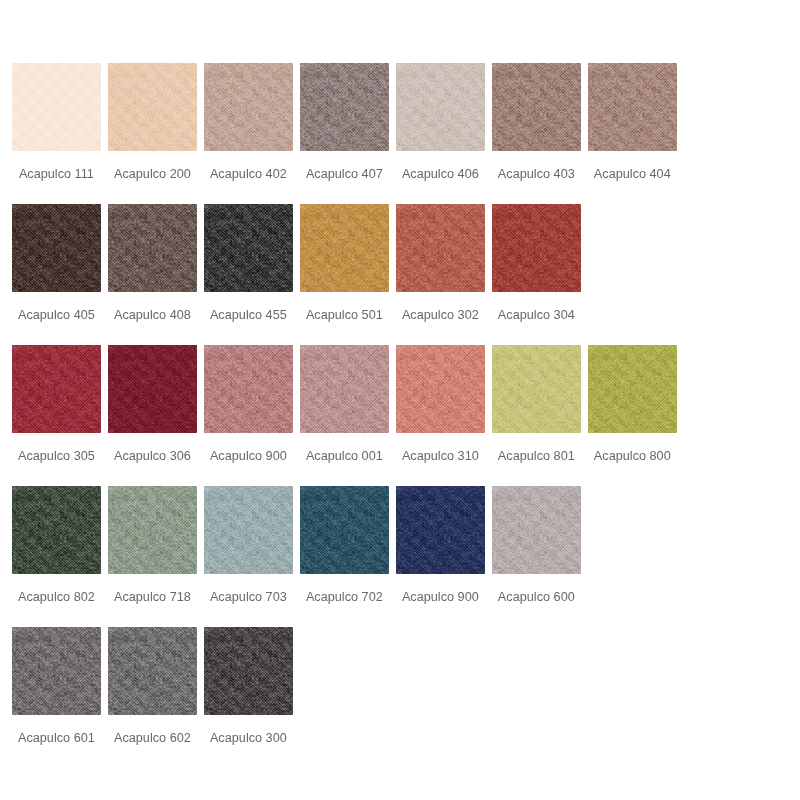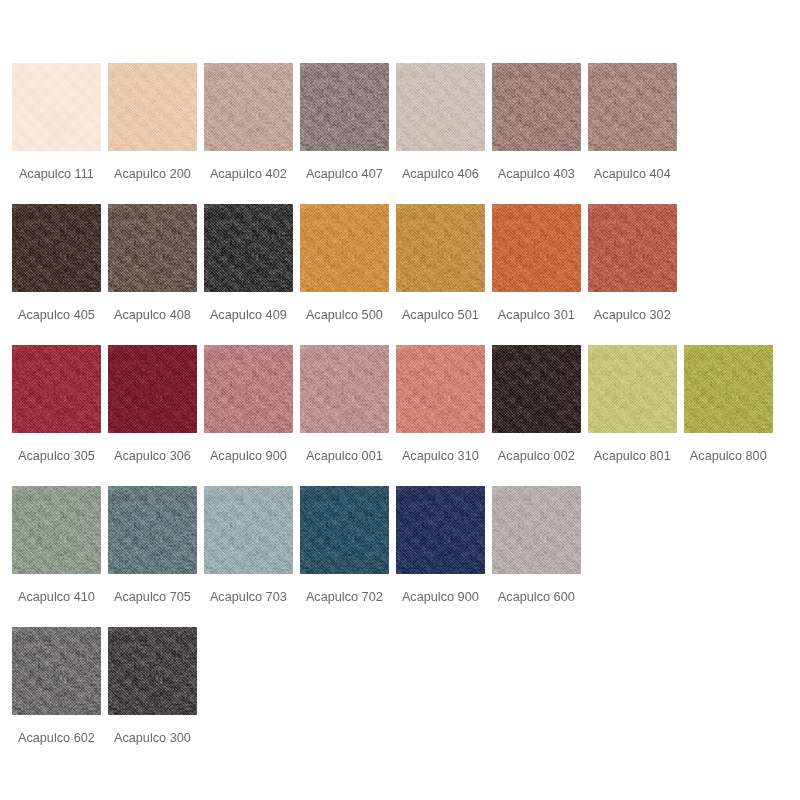--- a/index.html
+++ b/index.html
@@ -114,54 +114,46 @@
           <span class="weave-slub" style="opacity: 0.3737;"></span>
         </div>
     <div class="swatch-label">Acapulco 408</div>
    </div>
    <div class="swatch-cell">
     <div class="swatch-chip" style="background: rgb(38, 38, 38);">
           <span class="weave-hatch" style="background-image: repeating-linear-gradient(45deg, rgba(255, 255, 255, 0.12) 0px, rgba(255, 255, 255, 0.12) 1px, rgba(0, 0, 0, 0.1) 1px, rgba(0, 0, 0, 0.1) 2px), repeating-linear-gradient(-45deg, rgba(255, 255, 255, 0.08) 0px, rgba(255, 255, 255, 0.08) 1px, rgba(0, 0, 0, 0.067) 1px, rgba(0, 0, 0, 0.067) 2px);"></span>
           <span class="weave-yarn" style="opacity: 0.9864;"></span>
           <span class="weave-slub" style="opacity: 0.4484;"></span>
         </div>
-    <div class="swatch-label">Acapulco 409</div>
-   </div>
-   <div class="swatch-cell">
-    <div class="swatch-chip" style="background: rgb(214, 147, 62);">
-          <span class="weave-hatch" style="background-image: repeating-linear-gradient(45deg, rgba(255, 255, 255, 0.07) 0px, rgba(255, 255, 255, 0.07) 1px, rgba(0, 0, 0, 0.06) 1px, rgba(0, 0, 0, 0.06) 2px), repeating-linear-gradient(-45deg, rgba(255, 255, 255, 0.047) 0px, rgba(255, 255, 255, 0.047) 1px, rgba(0, 0, 0, 0.04) 1px, rgba(0, 0, 0, 0.04) 2px);"></span>
-          <span class="weave-yarn" style="opacity: 0.5716;"></span>
-          <span class="weave-slub" style="opacity: 0.2598;"></span>
-        </div>
-    <div class="swatch-label">Acapulco 500</div>
+    <div class="swatch-label">Acapulco 455</div>
    </div>
    <div class="swatch-cell">
     <div class="swatch-chip" style="background: rgb(199, 146, 63);">
           <span class="weave-hatch" style="background-image: repeating-linear-gradient(45deg, rgba(255, 255, 255, 0.07) 0px, rgba(255, 255, 255, 0.07) 1px, rgba(0, 0, 0, 0.06) 1px, rgba(0, 0, 0, 0.06) 2px), repeating-linear-gradient(-45deg, rgba(255, 255, 255, 0.047) 0px, rgba(255, 255, 255, 0.047) 1px, rgba(0, 0, 0, 0.04) 1px, rgba(0, 0, 0, 0.04) 2px);"></span>
           <span class="weave-yarn" style="opacity: 0.5877;"></span>
           <span class="weave-slub" style="opacity: 0.2671;"></span>
         </div>
     <div class="swatch-label">Acapulco 501</div>
    </div>
    <div class="swatch-cell">
-    <div class="swatch-chip" style="background: rgb(209, 101, 50);">
-          <span class="weave-hatch" style="background-image: repeating-linear-gradient(45deg, rgba(255, 255, 255, 0.075) 0px, rgba(255, 255, 255, 0.075) 1px, rgba(0, 0, 0, 0.063) 1px, rgba(0, 0, 0, 0.063) 2px), repeating-linear-gradient(-45deg, rgba(255, 255, 255, 0.047) 0px, rgba(255, 255, 255, 0.047) 1px, rgba(0, 0, 0, 0.04) 1px, rgba(0, 0, 0, 0.04) 2px);"></span>
-          <span class="weave-yarn" style="opacity: 0.595;"></span>
-          <span class="weave-slub" style="opacity: 0.2705;"></span>
-        </div>
-    <div class="swatch-label">Acapulco 301</div>
-   </div>
-   <div class="swatch-cell">
     <div class="swatch-chip" style="background: rgb(188, 91, 70);">
           <span class="weave-hatch" style="background-image: repeating-linear-gradient(45deg, rgba(255, 255, 255, 0.08) 0px, rgba(255, 255, 255, 0.08) 1px, rgba(0, 0, 0, 0.067) 1px, rgba(0, 0, 0, 0.067) 2px), repeating-linear-gradient(-45deg, rgba(255, 255, 255, 0.05) 0px, rgba(255, 255, 255, 0.05) 1px, rgba(0, 0, 0, 0.043) 1px, rgba(0, 0, 0, 0.043) 2px);"></span>
           <span class="weave-yarn" style="opacity: 0.647;"></span>
           <span class="weave-slub" style="opacity: 0.2941;"></span>
         </div>
     <div class="swatch-label">Acapulco 302</div>
    </div>
+   <div class="swatch-cell">
+    <div class="swatch-chip" style="background: rgb(164, 53, 44);">
+          <span class="weave-hatch" style="background-image: repeating-linear-gradient(45deg, rgba(255, 255, 255, 0.075) 0px, rgba(255, 255, 255, 0.075) 1px, rgba(0, 0, 0, 0.063) 1px, rgba(0, 0, 0, 0.063) 2px), repeating-linear-gradient(-45deg, rgba(255, 255, 255, 0.05) 0px, rgba(255, 255, 255, 0.05) 1px, rgba(0, 0, 0, 0.043) 1px, rgba(0, 0, 0, 0.043) 2px);"></span>
+          <span class="weave-yarn" style="opacity: 0.6188;"></span>
+          <span class="weave-slub" style="opacity: 0.2813;"></span>
+        </div>
+    <div class="swatch-label">Acapulco 304</div>
+   </div>
   </div>
   <div class="swatch-row">
    <div class="swatch-cell">
     <div class="swatch-chip" style="background: rgb(157, 33, 49);">
           <span class="weave-hatch" style="background-image: repeating-linear-gradient(45deg, rgba(255, 255, 255, 0.07) 0px, rgba(255, 255, 255, 0.07) 1px, rgba(0, 0, 0, 0.06) 1px, rgba(0, 0, 0, 0.06) 2px), repeating-linear-gradient(-45deg, rgba(255, 255, 255, 0.047) 0px, rgba(255, 255, 255, 0.047) 1px, rgba(0, 0, 0, 0.04) 1px, rgba(0, 0, 0, 0.04) 2px);"></span>
           <span class="weave-yarn" style="opacity: 0.5855;"></span>
           <span class="weave-slub" style="opacity: 0.2661;"></span>
         </div>
     <div class="swatch-label">Acapulco 305</div>
    </div>
@@ -191,60 +183,52 @@
    </div>
    <div class="swatch-cell">
     <div class="swatch-chip" style="background: rgb(218, 131, 115);">
           <span class="weave-hatch" style="background-image: repeating-linear-gradient(45deg, rgba(255, 255, 255, 0.08) 0px, rgba(255, 255, 255, 0.08) 1px, rgba(0, 0, 0, 0.063) 1px, rgba(0, 0, 0, 0.063) 2px), repeating-linear-gradient(-45deg, rgba(255, 255, 255, 0.05) 0px, rgba(255, 255, 255, 0.05) 1px, rgba(0, 0, 0, 0.043) 1px, rgba(0, 0, 0, 0.043) 2px);"></span>
           <span class="weave-yarn" style="opacity: 0.6263;"></span>
           <span class="weave-slub" style="opacity: 0.2847;"></span>
         </div>
     <div class="swatch-label">Acapulco 310</div>
    </div>
    <div class="swatch-cell">
-    <div class="swatch-chip" style="background: rgb(39, 22, 20);">
-          <span class="weave-hatch" style="background-image: repeating-linear-gradient(45deg, rgba(255, 255, 255, 0.098) 0px, rgba(255, 255, 255, 0.098) 1px, rgba(0, 0, 0, 0.082) 1px, rgba(0, 0, 0, 0.082) 2px), repeating-linear-gradient(-45deg, rgba(255, 255, 255, 0.067) 0px, rgba(255, 255, 255, 0.067) 1px, rgba(0, 0, 0, 0.055) 1px, rgba(0, 0, 0, 0.055) 2px);"></span>
-          <span class="weave-yarn" style="opacity: 0.8113;"></span>
-          <span class="weave-slub" style="opacity: 0.3688;"></span>
-        </div>
-    <div class="swatch-label">Acapulco 002</div>
-   </div>
-   <div class="swatch-cell">
     <div class="swatch-chip" style="background: rgb(205, 203, 123);">
           <span class="weave-hatch" style="background-image: repeating-linear-gradient(45deg, rgba(255, 255, 255, 0.063) 0px, rgba(255, 255, 255, 0.063) 1px, rgba(0, 0, 0, 0.05) 1px, rgba(0, 0, 0, 0.05) 2px), repeating-linear-gradient(-45deg, rgba(255, 255, 255, 0.04) 0px, rgba(255, 255, 255, 0.04) 1px, rgba(0, 0, 0, 0.035) 1px, rgba(0, 0, 0, 0.035) 2px);"></span>
           <span class="weave-yarn" style="opacity: 0.5113;"></span>
           <span class="weave-slub" style="opacity: 0.2324;"></span>
         </div>
     <div class="swatch-label">Acapulco 801</div>
    </div>
    <div class="swatch-cell">
     <div class="swatch-chip" style="background: rgb(178, 178, 70);">
           <span class="weave-hatch" style="background-image: repeating-linear-gradient(45deg, rgba(255, 255, 255, 0.07) 0px, rgba(255, 255, 255, 0.07) 1px, rgba(0, 0, 0, 0.06) 1px, rgba(0, 0, 0, 0.06) 2px), repeating-linear-gradient(-45deg, rgba(255, 255, 255, 0.047) 0px, rgba(255, 255, 255, 0.047) 1px, rgba(0, 0, 0, 0.04) 1px, rgba(0, 0, 0, 0.04) 2px);"></span>
           <span class="weave-yarn" style="opacity: 0.5762;"></span>
           <span class="weave-slub" style="opacity: 0.2619;"></span>
         </div>
     <div class="swatch-label">Acapulco 800</div>
    </div>
   </div>
   <div class="swatch-row">
    <div class="swatch-cell">
+    <div class="swatch-chip" style="background: rgb(49, 64, 48);">
+          <span class="weave-hatch" style="background-image: repeating-linear-gradient(45deg, rgba(255, 255, 255, 0.106) 0px, rgba(255, 255, 255, 0.106) 1px, rgba(0, 0, 0, 0.09) 1px, rgba(0, 0, 0, 0.09) 2px), repeating-linear-gradient(-45deg, rgba(255, 255, 255, 0.07) 0px, rgba(255, 255, 255, 0.07) 1px, rgba(0, 0, 0, 0.06) 1px, rgba(0, 0, 0, 0.06) 2px);"></span>
+          <span class="weave-yarn" style="opacity: 0.8729;"></span>
+          <span class="weave-slub" style="opacity: 0.3968;"></span>
+        </div>
+    <div class="swatch-label">Acapulco 802</div>
+   </div>
+   <div class="swatch-cell">
     <div class="swatch-chip" style="background: rgb(144, 159, 140);">
           <span class="weave-hatch" style="background-image: repeating-linear-gradient(45deg, rgba(255, 255, 255, 0.086) 0px, rgba(255, 255, 255, 0.086) 1px, rgba(0, 0, 0, 0.075) 1px, rgba(0, 0, 0, 0.075) 2px), repeating-linear-gradient(-45deg, rgba(255, 255, 255, 0.06) 0px, rgba(255, 255, 255, 0.06) 1px, rgba(0, 0, 0, 0.047) 1px, rgba(0, 0, 0, 0.047) 2px);"></span>
           <span class="weave-yarn" style="opacity: 0.7167;"></span>
           <span class="weave-slub" style="opacity: 0.3258;"></span>
         </div>
-    <div class="swatch-label">Acapulco 410</div>
-   </div>
-   <div class="swatch-cell">
-    <div class="swatch-chip" style="background: rgb(95, 119, 126);">
-          <span class="weave-hatch" style="background-image: repeating-linear-gradient(45deg, rgba(255, 255, 255, 0.098) 0px, rgba(255, 255, 255, 0.098) 1px, rgba(0, 0, 0, 0.082) 1px, rgba(0, 0, 0, 0.082) 2px), repeating-linear-gradient(-45deg, rgba(255, 255, 255, 0.063) 0px, rgba(255, 255, 255, 0.063) 1px, rgba(0, 0, 0, 0.05) 1px, rgba(0, 0, 0, 0.05) 2px);"></span>
-          <span class="weave-yarn" style="opacity: 0.7862;"></span>
-          <span class="weave-slub" style="opacity: 0.3574;"></span>
-        </div>
-    <div class="swatch-label">Acapulco 705</div>
+    <div class="swatch-label">Acapulco 718</div>
    </div>
    <div class="swatch-cell">
     <div class="swatch-chip" style="background: rgb(158, 179, 181);">
           <span class="weave-hatch" style="background-image: repeating-linear-gradient(45deg, rgba(255, 255, 255, 0.08) 0px, rgba(255, 255, 255, 0.08) 1px, rgba(0, 0, 0, 0.067) 1px, rgba(0, 0, 0, 0.067) 2px), repeating-linear-gradient(-45deg, rgba(255, 255, 255, 0.05) 0px, rgba(255, 255, 255, 0.05) 1px, rgba(0, 0, 0, 0.043) 1px, rgba(0, 0, 0, 0.043) 2px);"></span>
           <span class="weave-yarn" style="opacity: 0.639;"></span>
           <span class="weave-slub" style="opacity: 0.2905;"></span>
         </div>
     <div class="swatch-label">Acapulco 703</div>
    </div>
    <div class="swatch-cell">
@@ -267,20 +251,28 @@
     <div class="swatch-chip" style="background: rgb(188, 179, 178);">
           <span class="weave-hatch" style="background-image: repeating-linear-gradient(45deg, rgba(255, 255, 255, 0.075) 0px, rgba(255, 255, 255, 0.075) 1px, rgba(0, 0, 0, 0.063) 1px, rgba(0, 0, 0, 0.063) 2px), repeating-linear-gradient(-45deg, rgba(255, 255, 255, 0.05) 0px, rgba(255, 255, 255, 0.05) 1px, rgba(0, 0, 0, 0.043) 1px, rgba(0, 0, 0, 0.043) 2px);"></span>
           <span class="weave-yarn" style="opacity: 0.6153;"></span>
           <span class="weave-slub" style="opacity: 0.2797;"></span>
         </div>
     <div class="swatch-label">Acapulco 600</div>
    </div>
   </div>
   <div class="swatch-row">
    <div class="swatch-cell">
+    <div class="swatch-chip" style="background: rgb(111, 103, 104);">
+          <span class="weave-hatch" style="background-image: repeating-linear-gradient(45deg, rgba(255, 255, 255, 0.106) 0px, rgba(255, 255, 255, 0.106) 1px, rgba(0, 0, 0, 0.086) 1px, rgba(0, 0, 0, 0.086) 2px), repeating-linear-gradient(-45deg, rgba(255, 255, 255, 0.067) 0px, rgba(255, 255, 255, 0.067) 1px, rgba(0, 0, 0, 0.06) 1px, rgba(0, 0, 0, 0.06) 2px);"></span>
+          <span class="weave-yarn" style="opacity: 0.8555;"></span>
+          <span class="weave-slub" style="opacity: 0.3889;"></span>
+        </div>
+    <div class="swatch-label">Acapulco 601</div>
+   </div>
+   <div class="swatch-cell">
     <div class="swatch-chip" style="background: rgb(108, 105, 105);">
           <span class="weave-hatch" style="background-image: repeating-linear-gradient(45deg, rgba(255, 255, 255, 0.106) 0px, rgba(255, 255, 255, 0.106) 1px, rgba(0, 0, 0, 0.09) 1px, rgba(0, 0, 0, 0.09) 2px), repeating-linear-gradient(-45deg, rgba(255, 255, 255, 0.07) 0px, rgba(255, 255, 255, 0.07) 1px, rgba(0, 0, 0, 0.06) 1px, rgba(0, 0, 0, 0.06) 2px);"></span>
           <span class="weave-yarn" style="opacity: 0.8716;"></span>
           <span class="weave-slub" style="opacity: 0.3962;"></span>
         </div>
     <div class="swatch-label">Acapulco 602</div>
    </div>
    <div class="swatch-cell">
     <div class="swatch-chip" style="background: rgb(59, 54, 57);">
           <span class="weave-hatch" style="background-image: repeating-linear-gradient(45deg, rgba(255, 255, 255, 0.114) 0px, rgba(255, 255, 255, 0.114) 1px, rgba(0, 0, 0, 0.098) 1px, rgba(0, 0, 0, 0.098) 2px), repeating-linear-gradient(-45deg, rgba(255, 255, 255, 0.075) 0px, rgba(255, 255, 255, 0.075) 1px, rgba(0, 0, 0, 0.063) 1px, rgba(0, 0, 0, 0.063) 2px);"></span>

